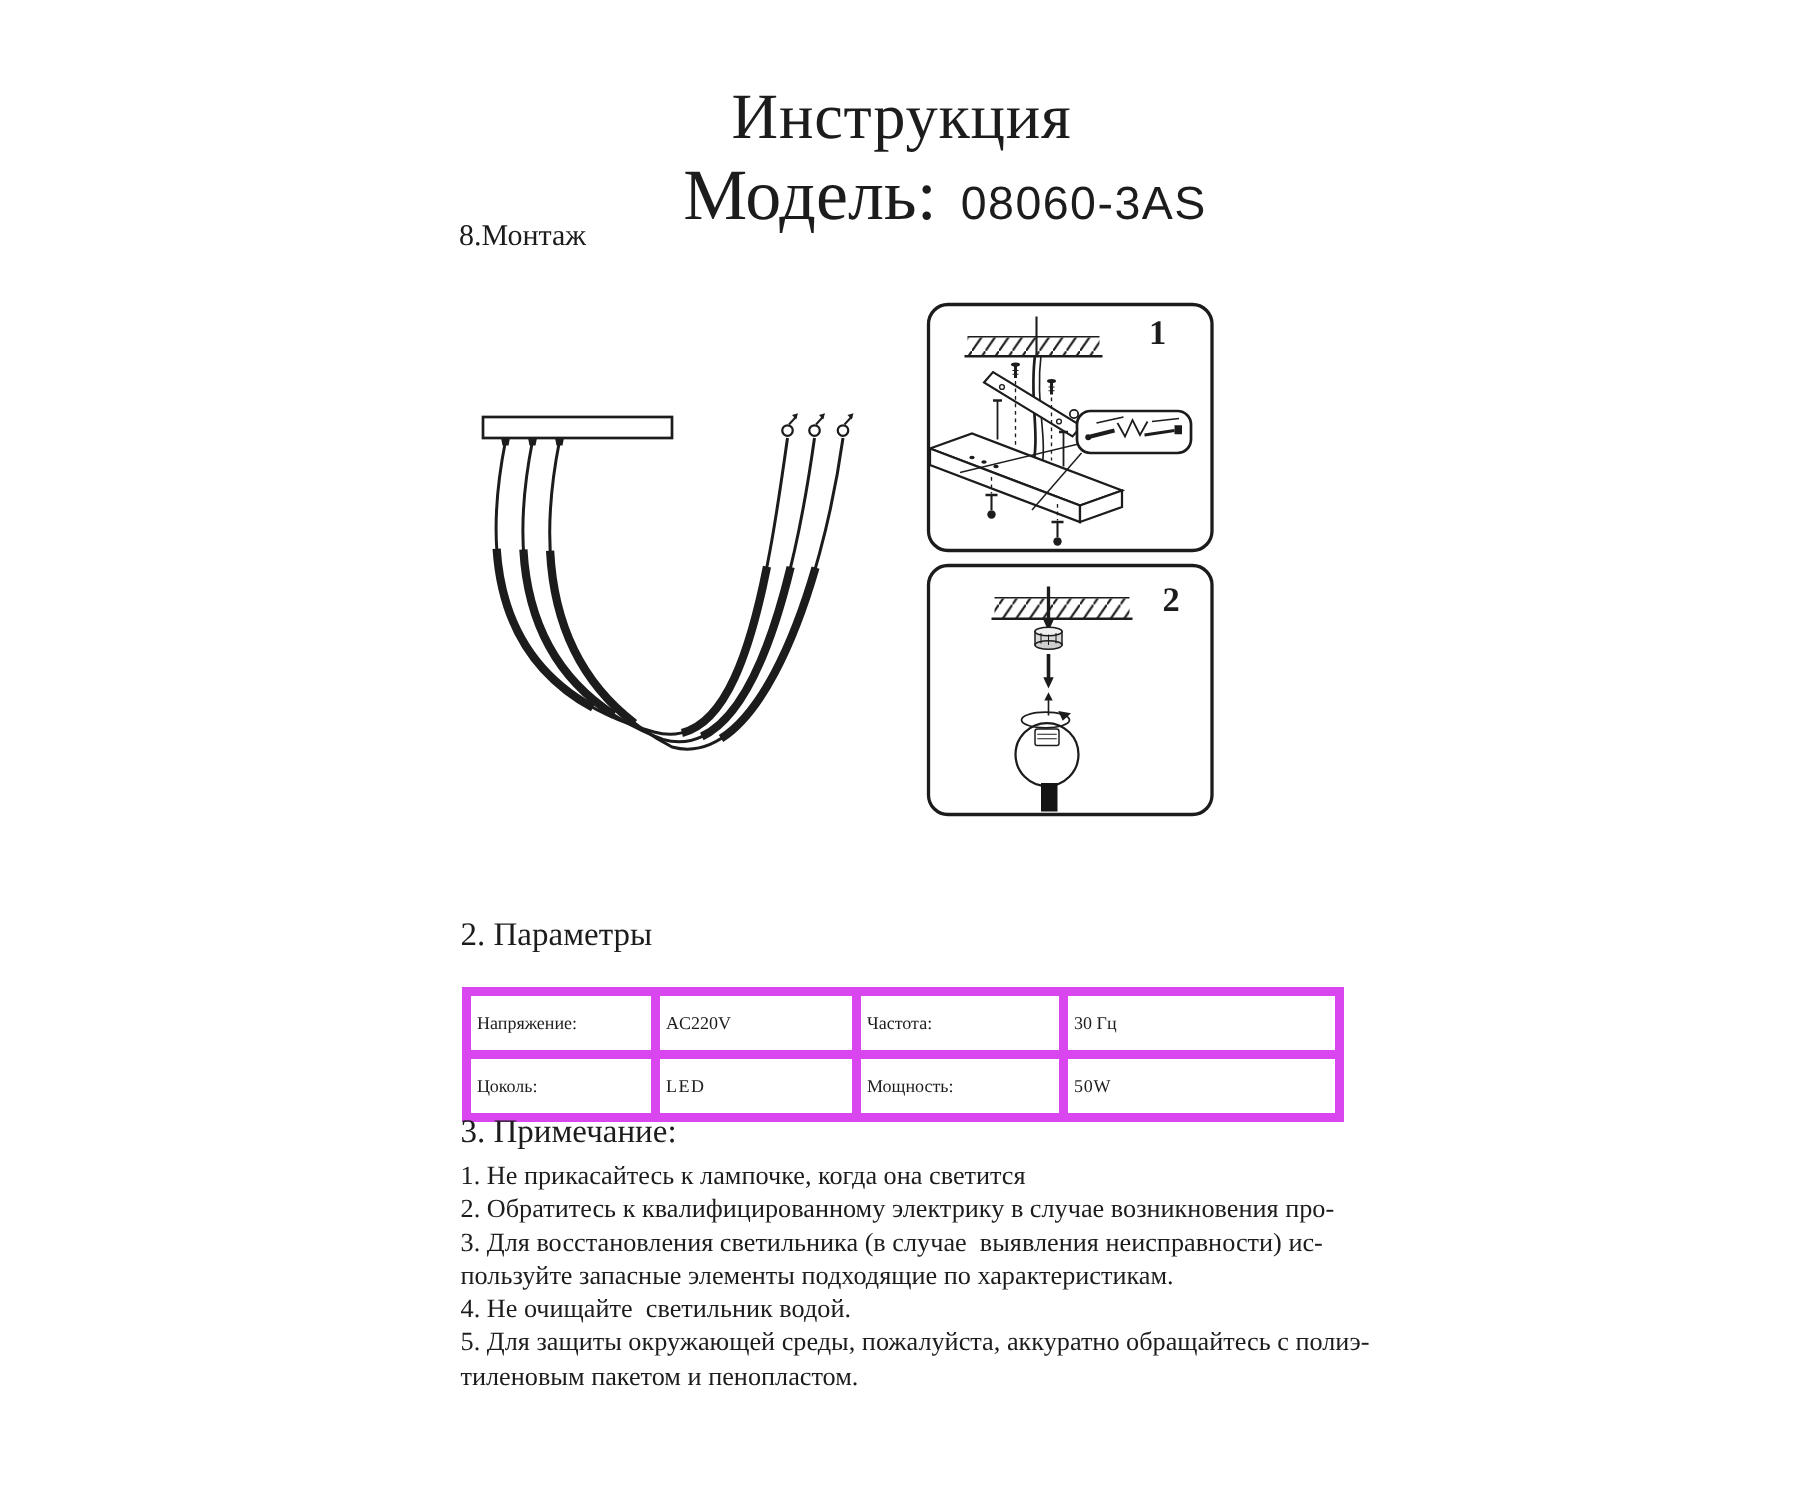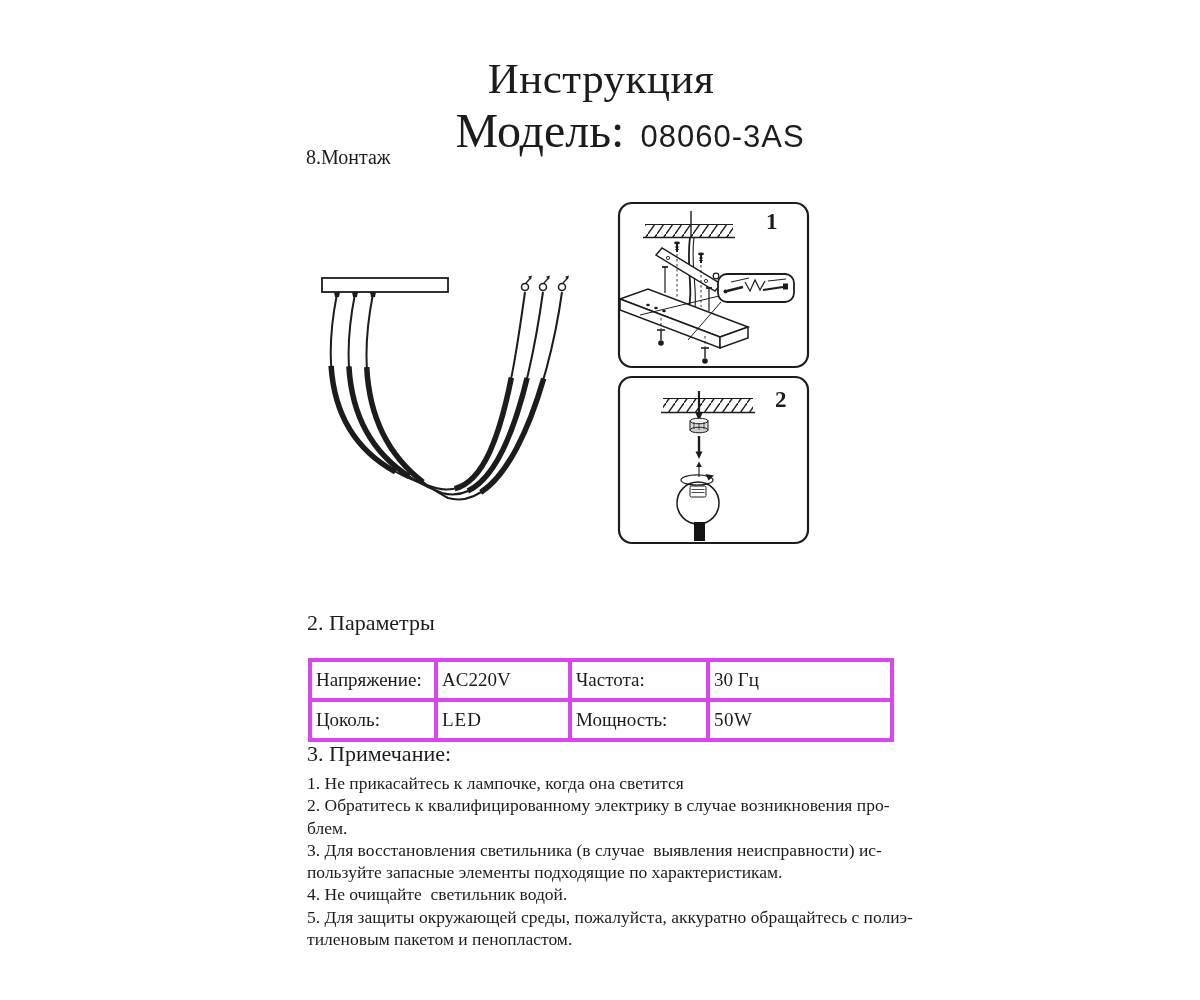--- a/index.html
+++ b/index.html
@@ -22,22 +22,22 @@
     font-size:31px;letter-spacing:1px;margin-left:16px;
   }
   .h-montage{left:306px;top:146px;font-size:20px;}
   .h-params{left:307px;top:610px;font-size:22px;}
   .h-notes{left:307px;top:741px;font-size:22px;}
   table.params{
     position:absolute;left:308px;top:658px;
     border-collapse:collapse;table-layout:fixed;
   }
   table.params td{
-    border:4px solid #d946ef;height:36px;
-    padding:0 4px 0 4px;font-size:19px;vertical-align:middle;
+    border:6px solid #d946ef;height:36px;
+    padding:0 4px 0 4px;font-size:12px;vertical-align:middle;
     font-family:"Liberation Serif", serif;overflow:hidden;
   }
   td.v-sans{font-family:"Liberation Sans", sans-serif;font-size:17px;padding-left:15px;letter-spacing:1px;}
   td.v-sans-sm{font-family:"Liberation Sans", sans-serif;font-size:15px;padding-left:13px;letter-spacing:.5px;}
   .notes{left:307px;top:772px;width:620px;}
   .note-line{
     font-size:17.5px;line-height:22.3px;white-space:pre;font-family:Liberation Serif, serif;
   }
   svg{display:block;}
   svg text.fig-num{
@@ -260,19 +260,18 @@
     <td>Мощность:</td>
     <td class="v-sans-sm">50W</td>
   </tr>
 </tbody>
   </table>
 
 <div class="abs h-notes">3. Примечание:</div>
 <div class="abs notes">
     <div class="note-line">1. Не прикасайтесь к лампочке, когда она светится</div>
     <div class="note-line">2. Обратитесь к квалифицированному электрику в случае возникновения про-</div>
-    <div class="note-line">блем.</div>
     <div class="note-line">3. Для восстановления светильника (в случае  выявления неисправности) ис-</div>
     <div class="note-line">пользуйте запасные элементы подходящие по характеристикам.</div>
     <div class="note-line">4. Не очищайте  светильник водой.</div>
     <div class="note-line">5. Для защиты окружающей среды, пожалуйста, аккуратно обращайтесь с полиэ-</div>
     <div class="note-line">тиленовым пакетом и пенопластом.</div>
   </div>
 
 </body></html>

